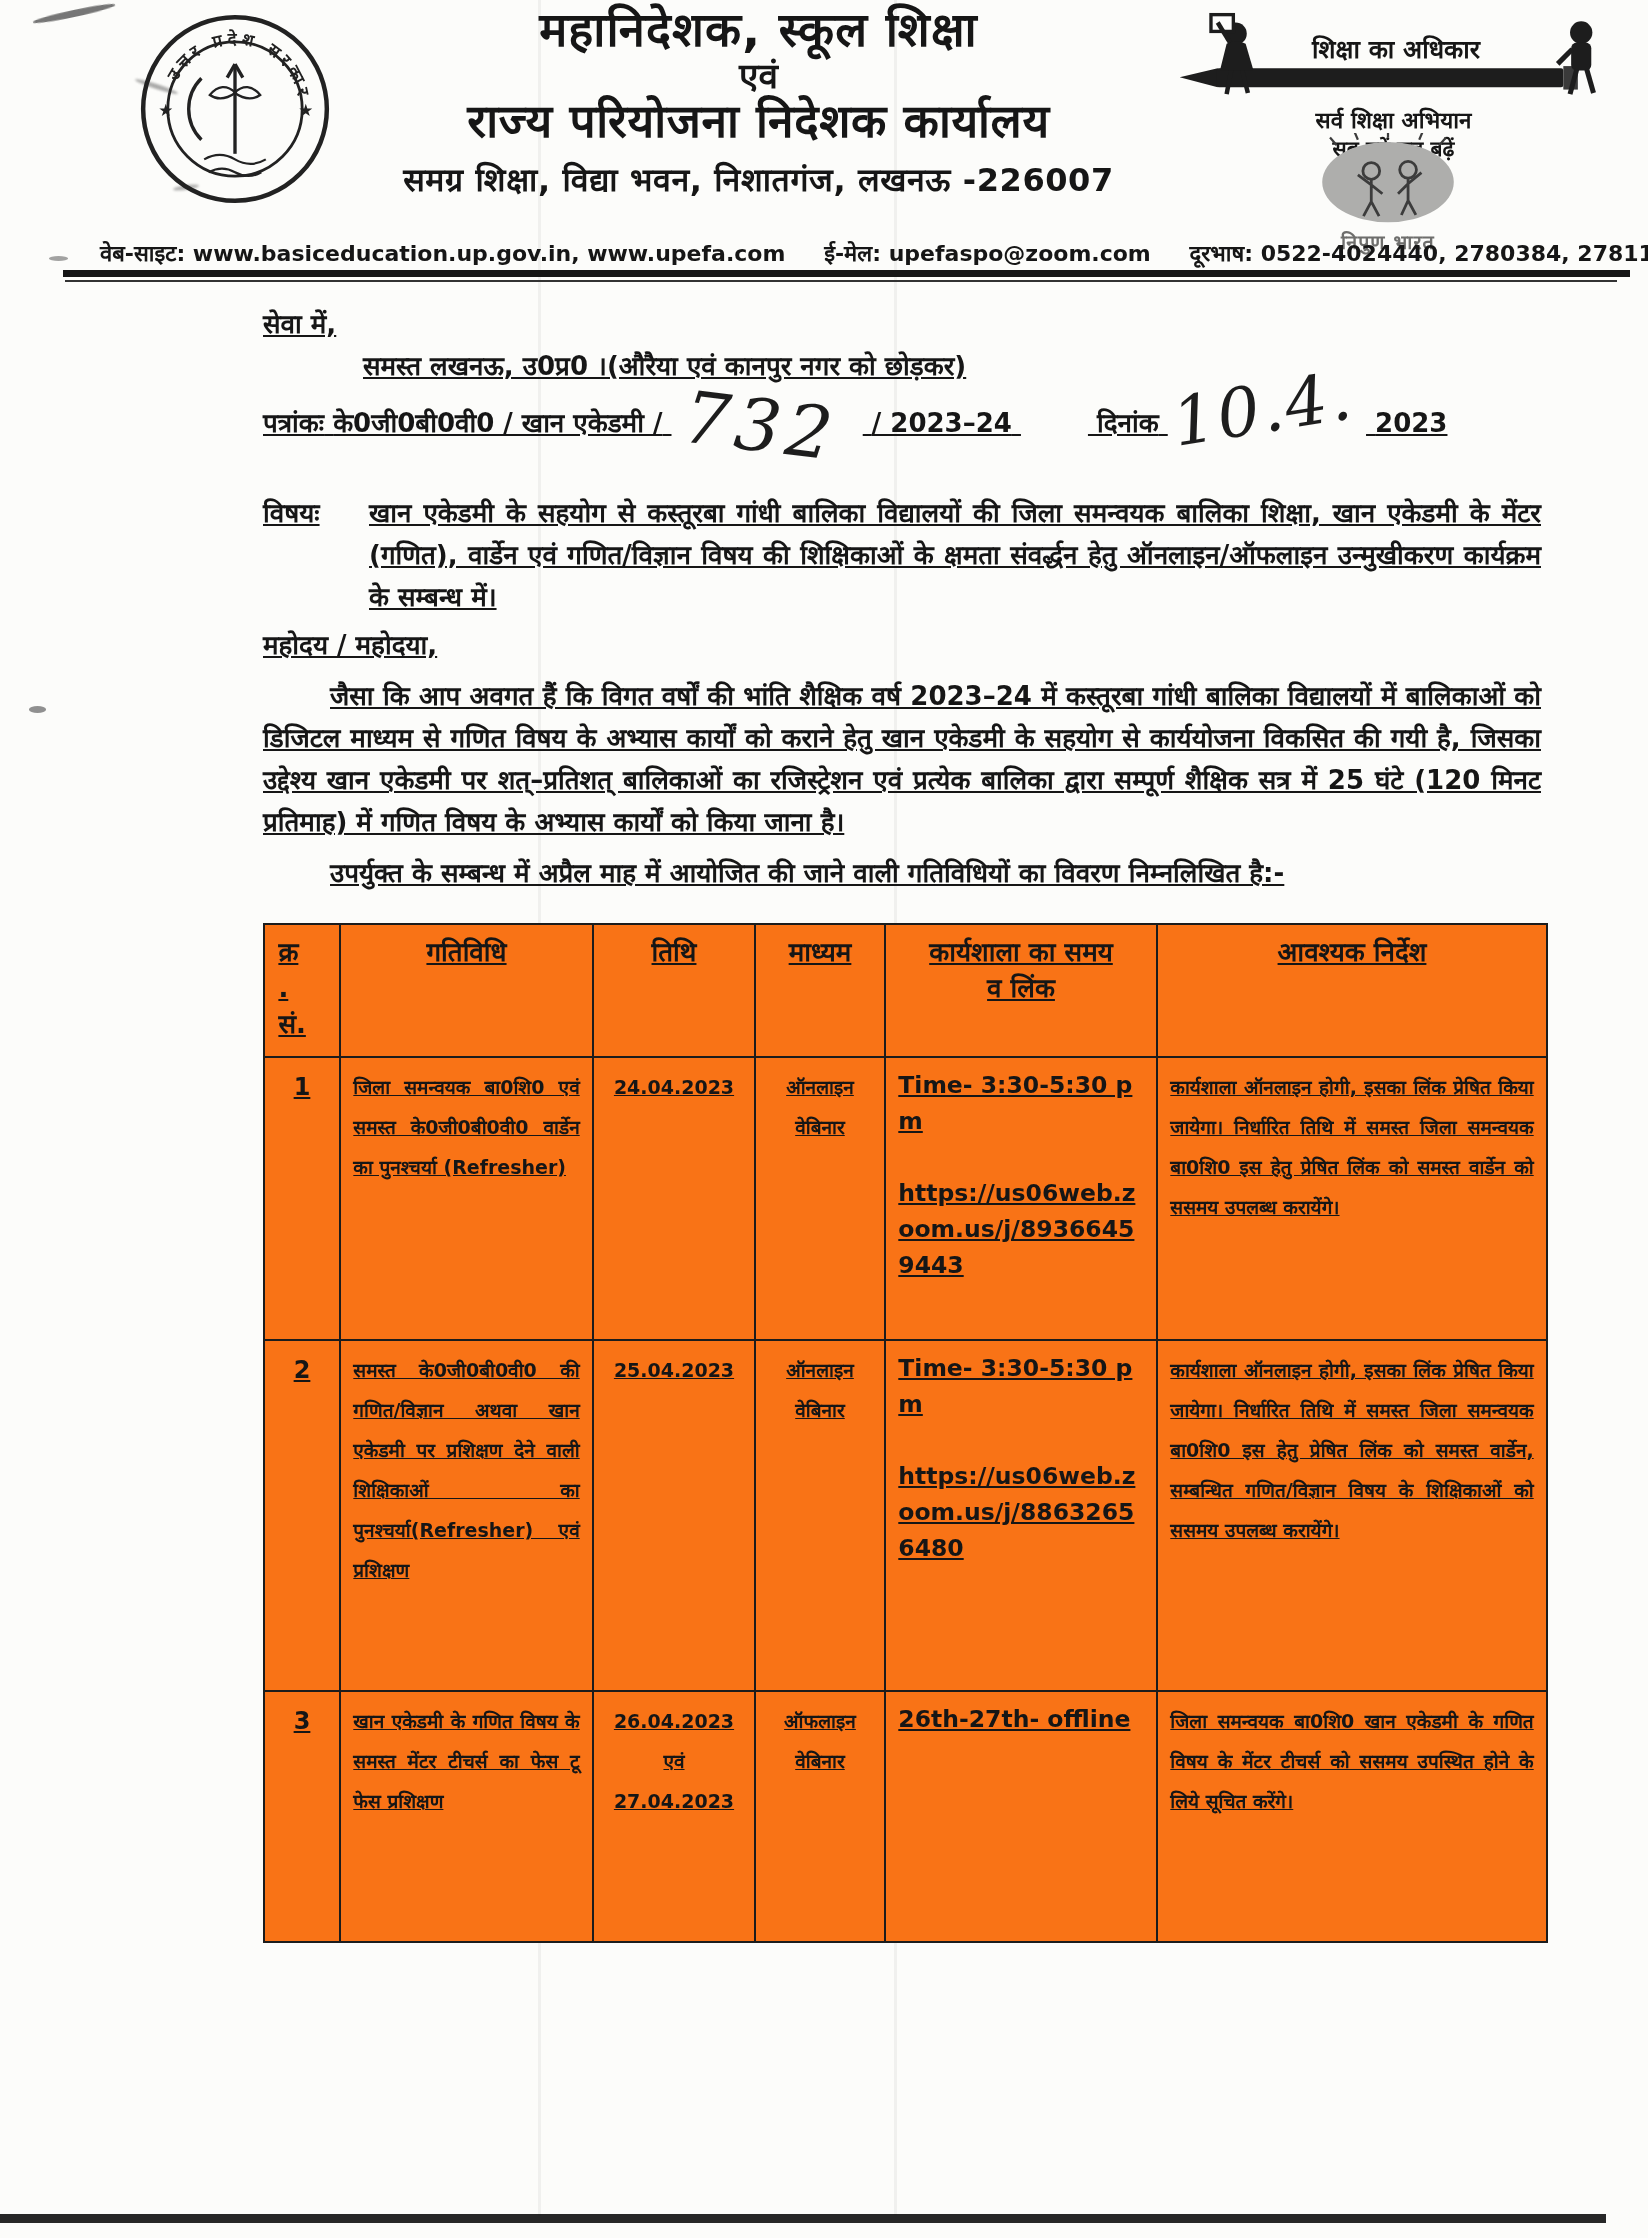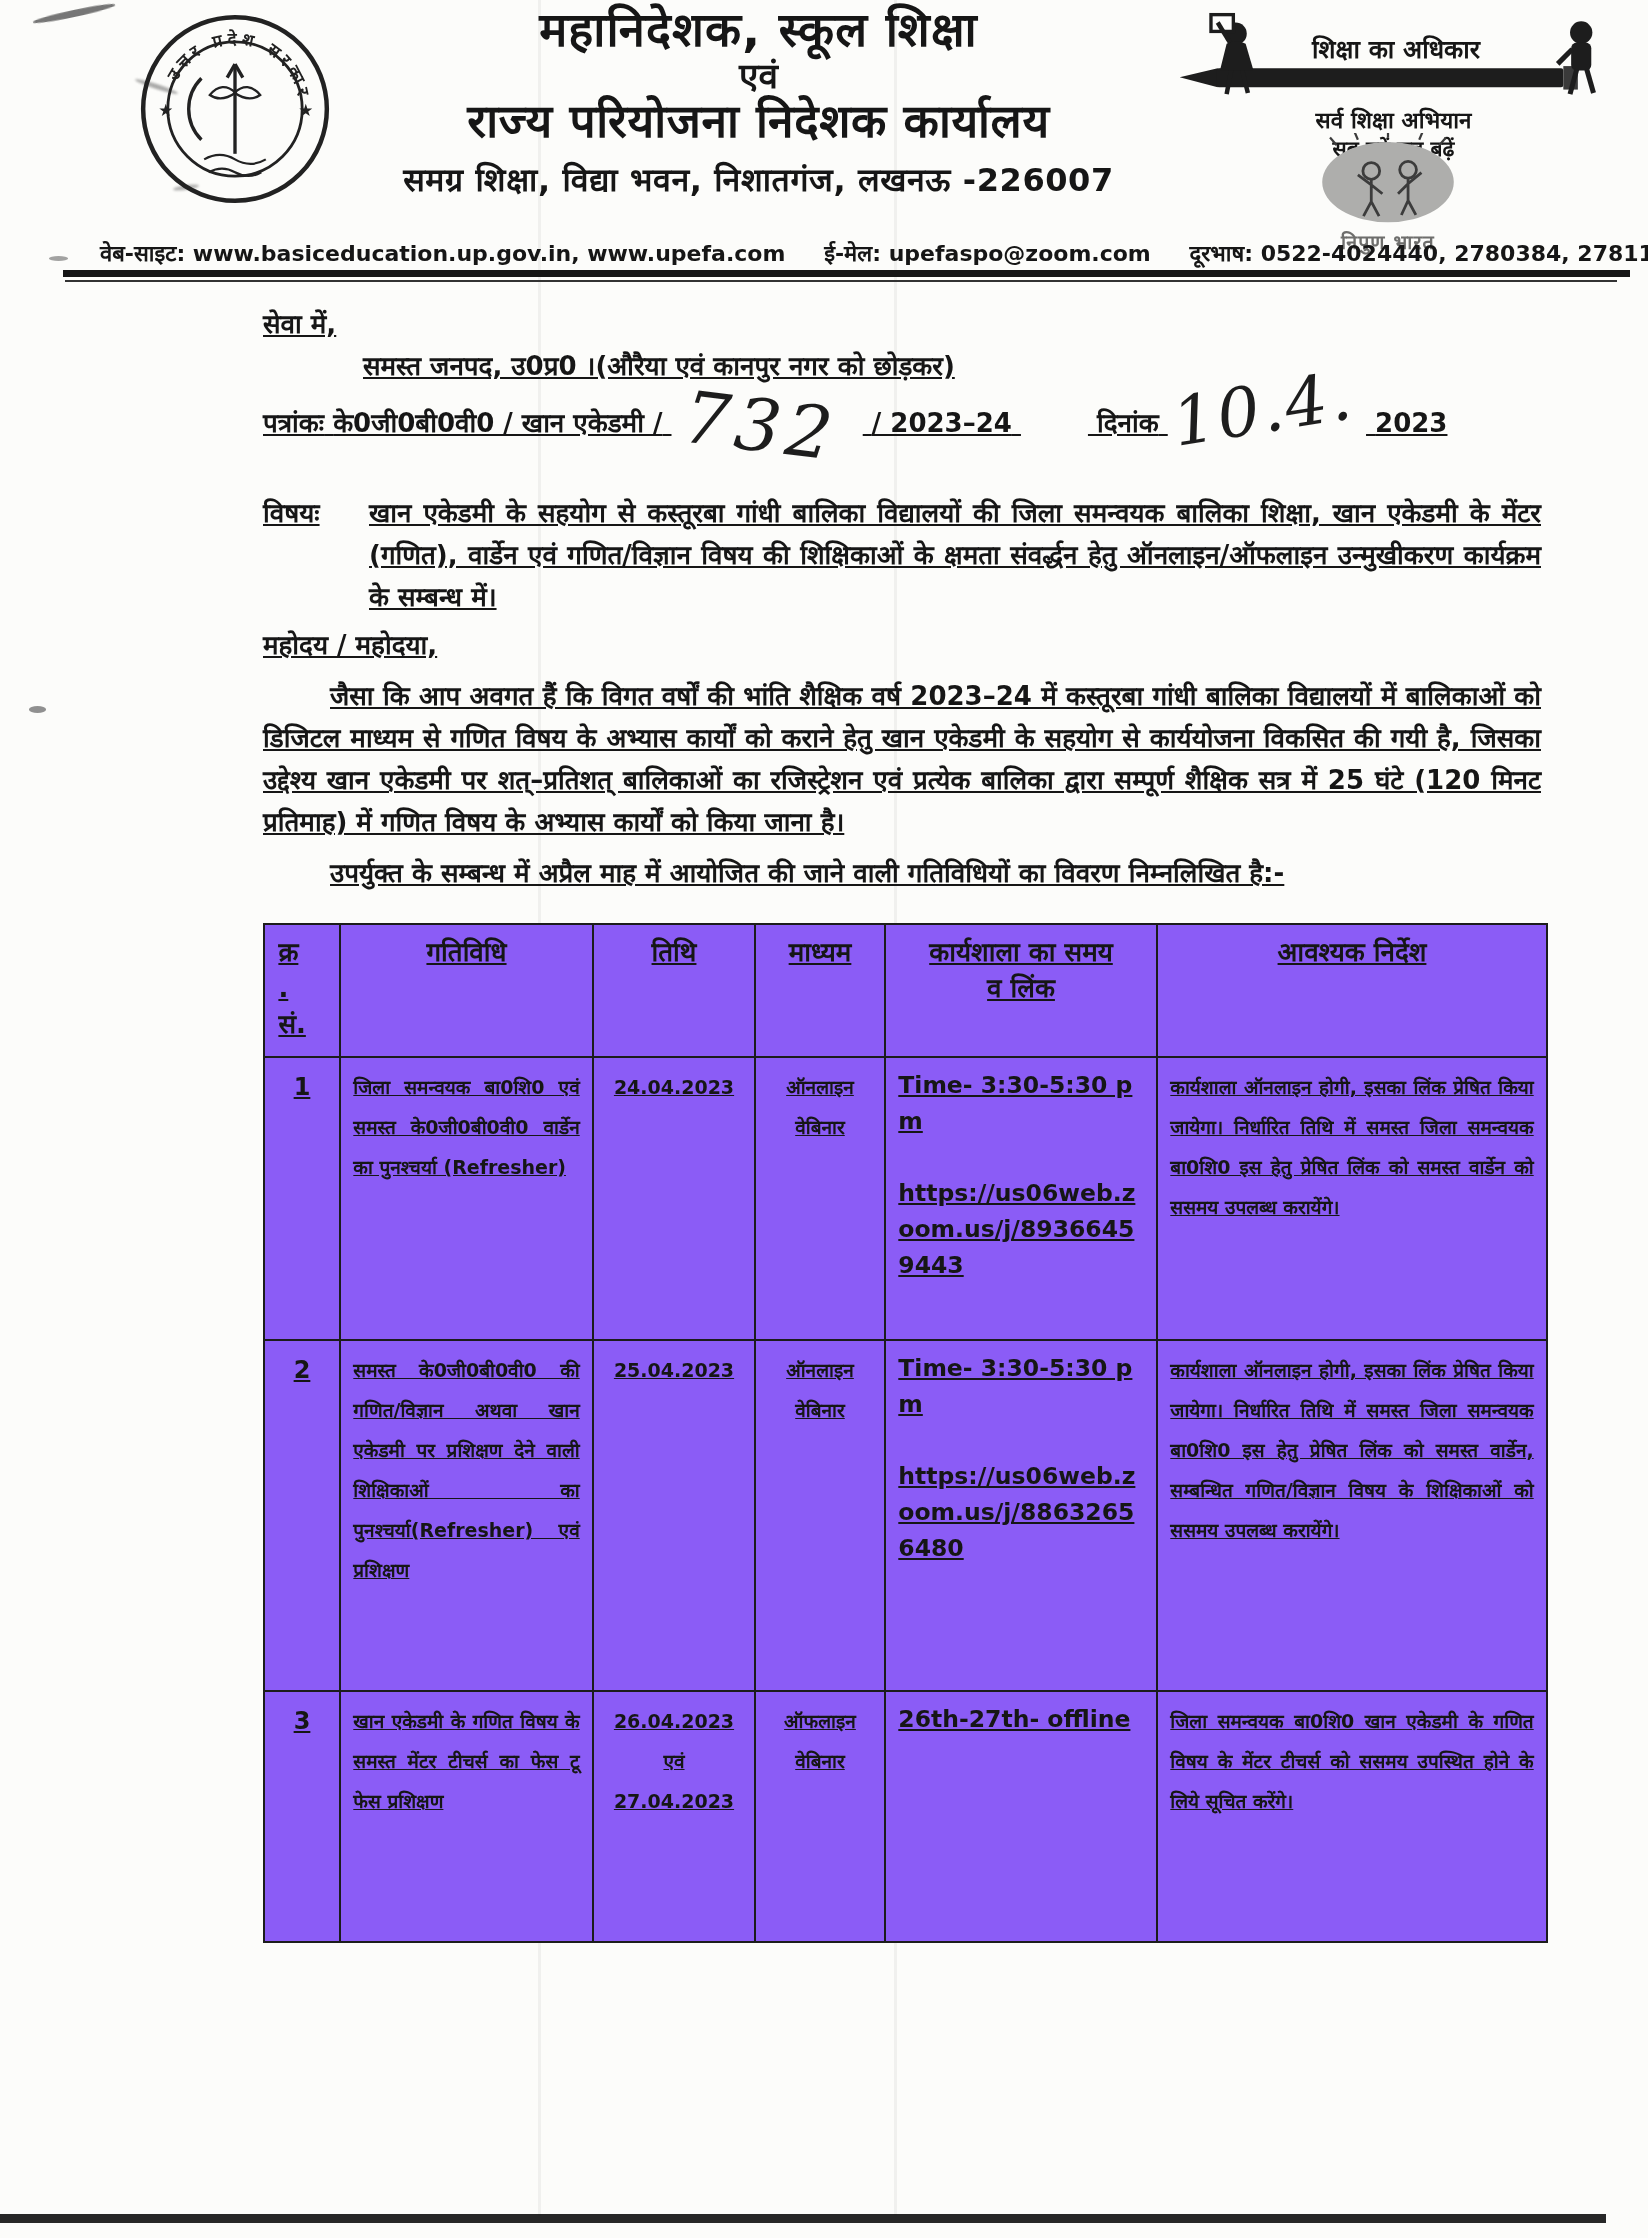--- a/index.html
+++ b/index.html
@@ -40,21 +40,21 @@
   .hw-num { display:inline-block; font-size:72px; line-height:0; transform:rotate(7deg) translateY(19px); margin:0 22.4px 0 14.6px; letter-spacing:5.6px; }
   .hw-date { display:inline-block; font-size:67px; line-height:0; transform:rotate(-9deg); margin:0 12.3px 0 4.5px; letter-spacing:2.2px; }
   .ref-gap { display:inline-block; width:67px; }
   .subject { display:flex; margin-top:17px; }
   .subject-label { flex:none; width:106px; }
   .subject-text { flex:1; text-align:justify; }
   .greet { margin-top:6.7px; }
   .para { text-align:justify; text-indent:67px; margin-top:9px; }
   
   .table-wrap { margin-top:29px; }
-  table { border-collapse:collapse; width:1283px; table-layout:fixed; background:#8b5cf6; }
+  table { border-collapse:collapse; width:1283px; table-layout:fixed; background:#f97316; }
   th,td { border:2.2px solid #1c1c1c; vertical-align:top; padding:9px 12.3px; }
   th { font-size:26px; font-weight:700; text-align:center; line-height:36px; }
   th.h-sn { text-align:left; white-space:pre-line; padding-left:13.4px; }
   th.h-time { white-space:pre-line; }
   td { font-size:19px; font-weight:600; line-height:40px; }
   .c-sn { text-align:center; font-size:24px; }
   .c-act { text-align:justify; }
   .c-date { text-align:center; white-space:pre-line; }
   .c-med { text-align:center; }
   .c-link { font-size:23.5px; line-height:36px; white-space:pre-line; word-break:break-all; font-weight:600; }
@@ -171,21 +171,21 @@
       <span class="lbl">दूरभाष:</span>
       <span class="val">0522-4024440, 2780384, 2781128</span>
     </div>
 
     <div class="rule"></div>
   </header>
 
   <main class="bodytext">
 
     <div>सेवा में,</div>
-    <div class="recipient2">समस्त जनपद, उ0प्र0 ।(औरैया एवं कानपुर नगर को छोड़कर)</div>
+    <div class="recipient2">समस्त लखनऊ, उ0प्र0 ।(औरैया एवं कानपुर नगर को छोड़कर)</div>
 
     <div class="ref-line">
       <span>पत्रांकः</span>
       <span>के0जी0बी0वी0 / खान एकेडमी /</span>
       <span class="hw hw-num">732</span>
       <span>/ 2023–24</span>
       <span class="ref-gap"></span>
       <span>दिनांक</span>
       <span class="hw hw-date">10.4.</span>
       <span>2023</span>

